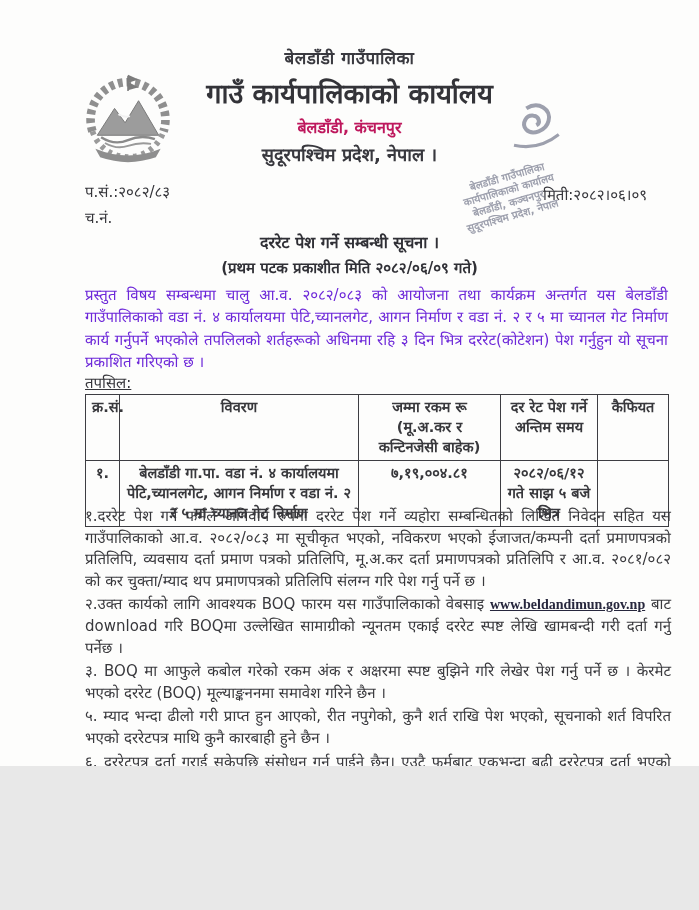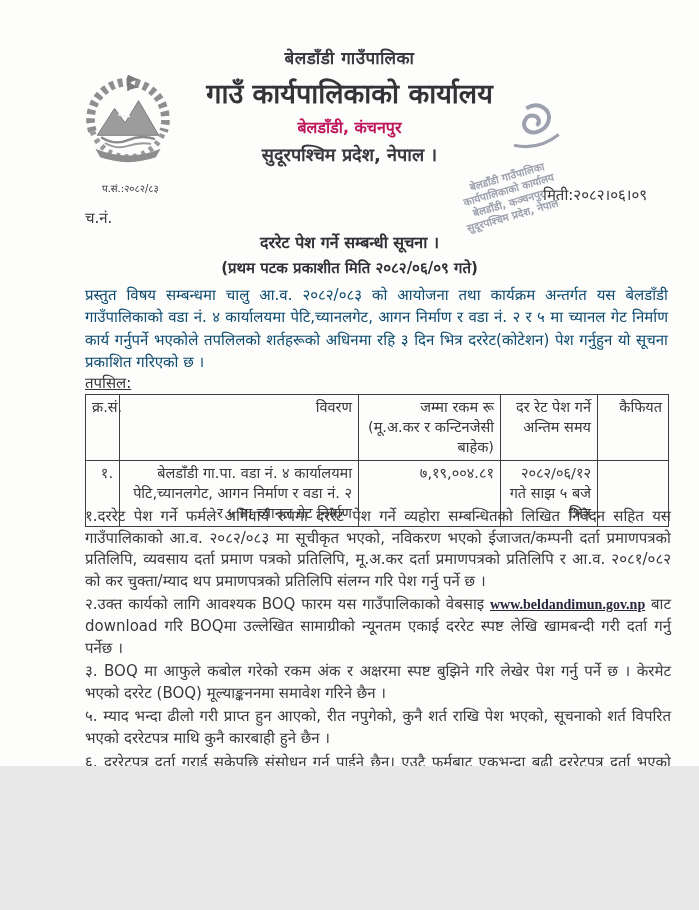--- a/index.html
+++ b/index.html
@@ -4,32 +4,32 @@
 <style>
   html,body{margin:0;padding:0;background:#e8e8e8;}
   .page{position:relative;width:699px;height:766px;margin:0 auto;background:#fdfdfc;
         font-family:"DejaVu Sans",sans-serif;color:#35353a;overflow:hidden;}
   .abs{position:absolute;}
   .centered{left:0;width:699px;text-align:center;}
   .muni{top:46px;font-size:17px;font-weight:600;letter-spacing:.5px;color:#3a3a40;}
   .office{top:74px;font-size:27px;font-weight:600;color:#333338;}
   .addr{top:116px;font-size:16px;font-weight:600;color:#be185d;}
   .prov{top:142px;font-size:18px;font-weight:600;color:#38383e;}
-  .refno{left:85px;top:181px;font-size:10px;margin-left:17px;}
+  .refno{left:85px;top:181px;font-size:15px;}
   .chno{left:85px;top:207px;font-size:15px;}
   .dateline{left:543px;top:184px;font-size:15px;z-index:3;}
   .title{top:231px;font-size:16px;font-weight:700;color:#303036;}
   .subtitle{top:257px;font-size:15px;font-weight:600;color:#303036;}
   .bodypara{left:85px;top:284px;width:583px;font-size:15px;line-height:22.3px;
-            text-align:justify;color:#0c4a6e;}
+            text-align:justify;color:#6d28d9;}
   .tapasil{left:85px;top:372px;font-size:15px;text-decoration:underline;}
   table.quote{position:absolute;left:85px;top:394px;width:583px;border-collapse:collapse;
               table-layout:fixed;font-size:14.5px;color:#38383c;}
   table.quote th,table.quote td{border:1.4px solid #3d3d42;padding:2px 6px 3px;
-              font-weight:normal;text-align:right;vertical-align:top;line-height:20px;}
+              font-weight:bold;text-align:center;vertical-align:top;line-height:20px;}
   .terms{left:85px;top:506px;width:586px;font-size:15px;color:#38383c;}
   .terms p{margin:0 0 2px;line-height:21.6px;text-align:justify;}
   .url{font-weight:700;text-decoration:underline;font-family:"Liberation Serif",serif;
        font-size:14px;color:#27273d;}
   .stamp{left:452px;top:96px;width:210px;height:130px;transform:rotate(-16deg);
          color:#8d90a0;opacity:.85;z-index:2;}
   .stamp .sline{font-size:10.5px;font-weight:600;white-space:nowrap;line-height:13px;}
   .sig-name{left:446px;top:810px;font-size:19px;font-weight:700;color:#46464e;
             transform:rotate(-9deg);white-space:nowrap;z-index:4;}
   .sig-post{left:443px;top:836px;font-size:14.5px;font-weight:600;color:#77798a;

